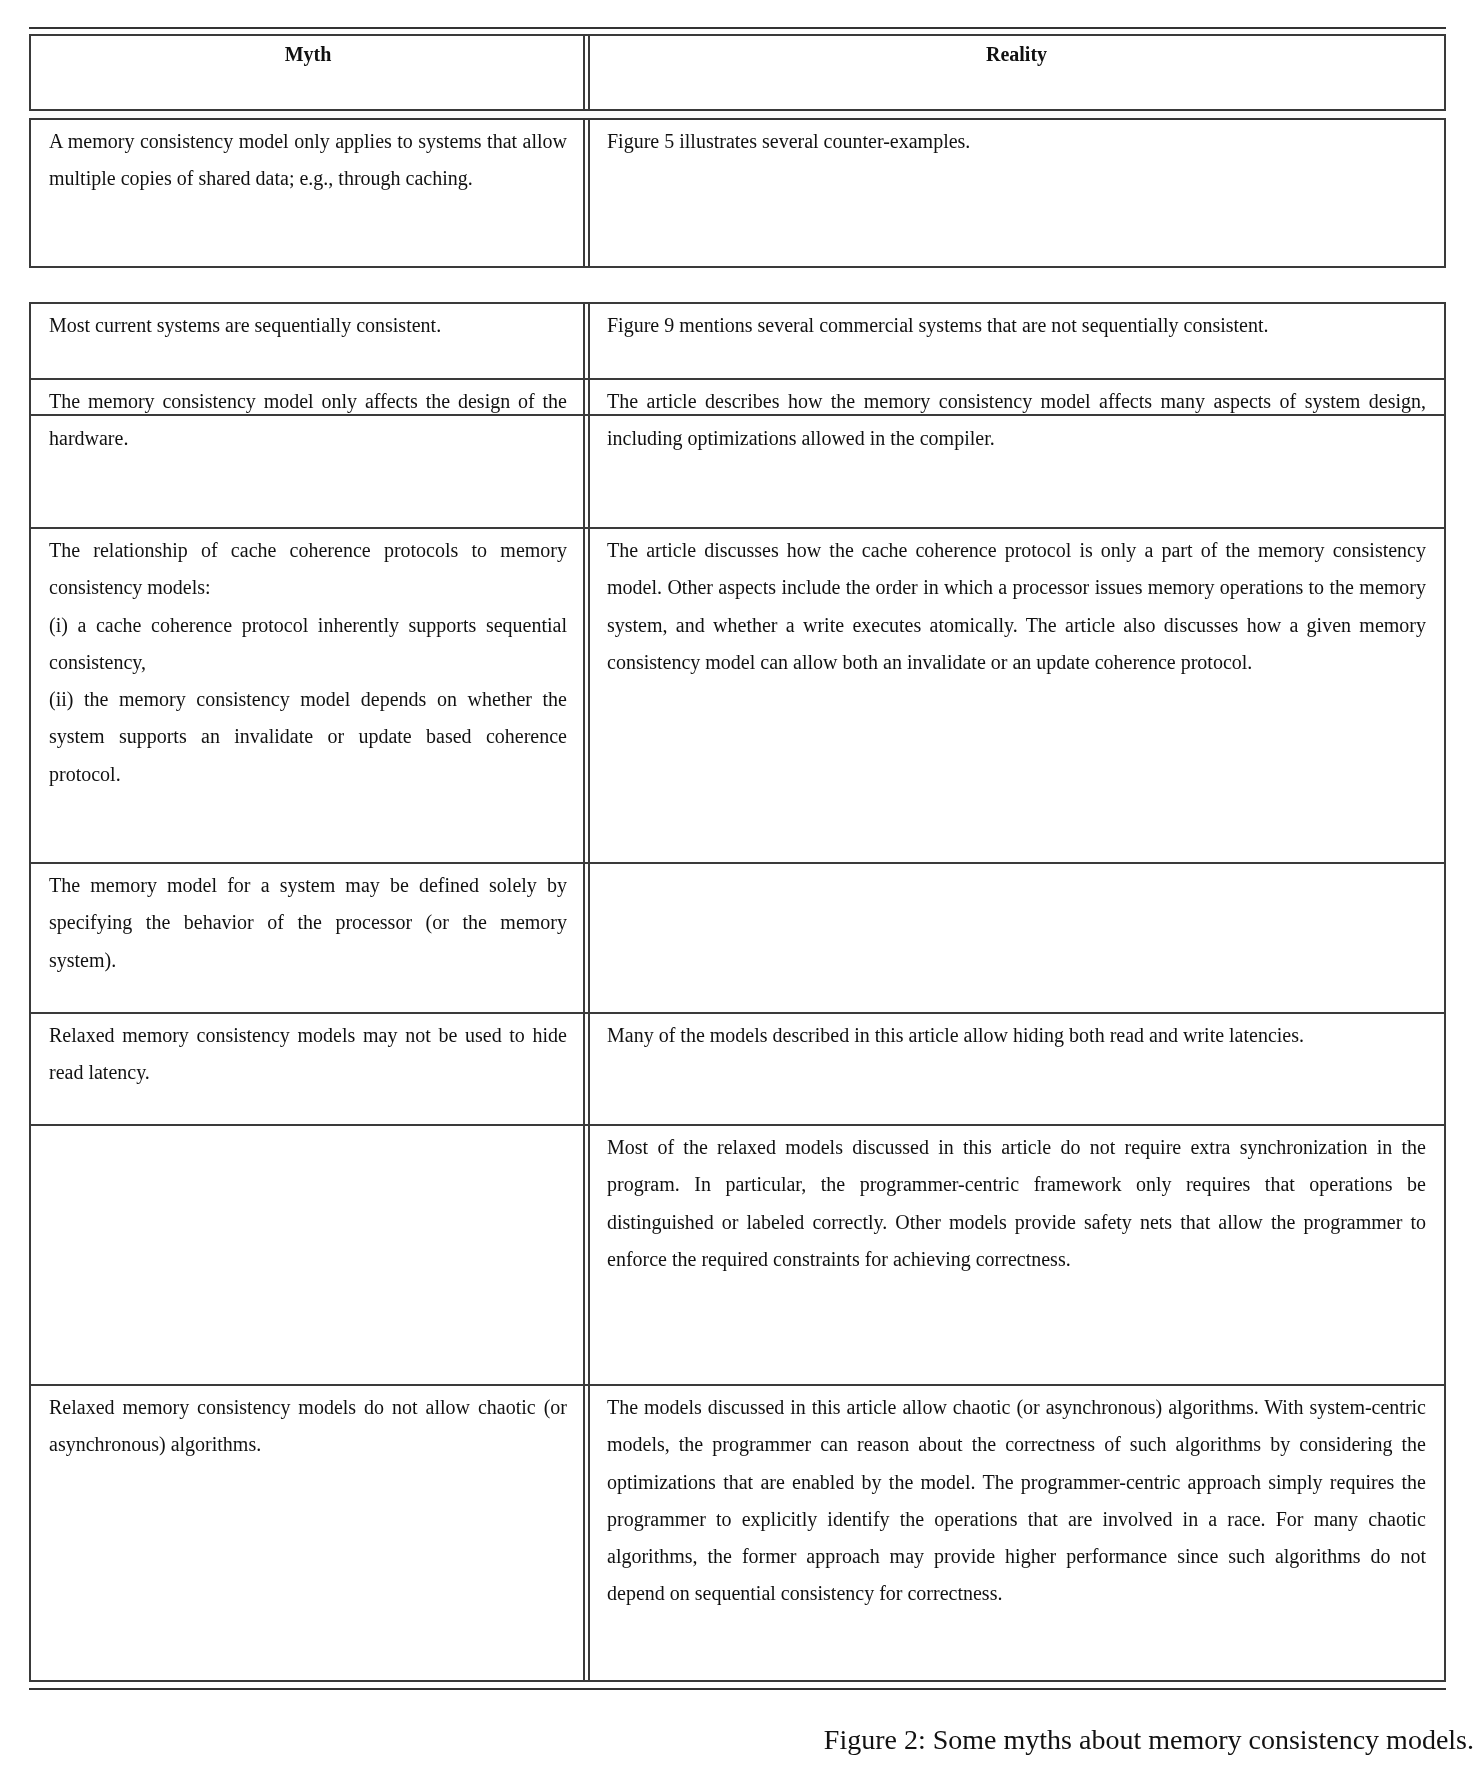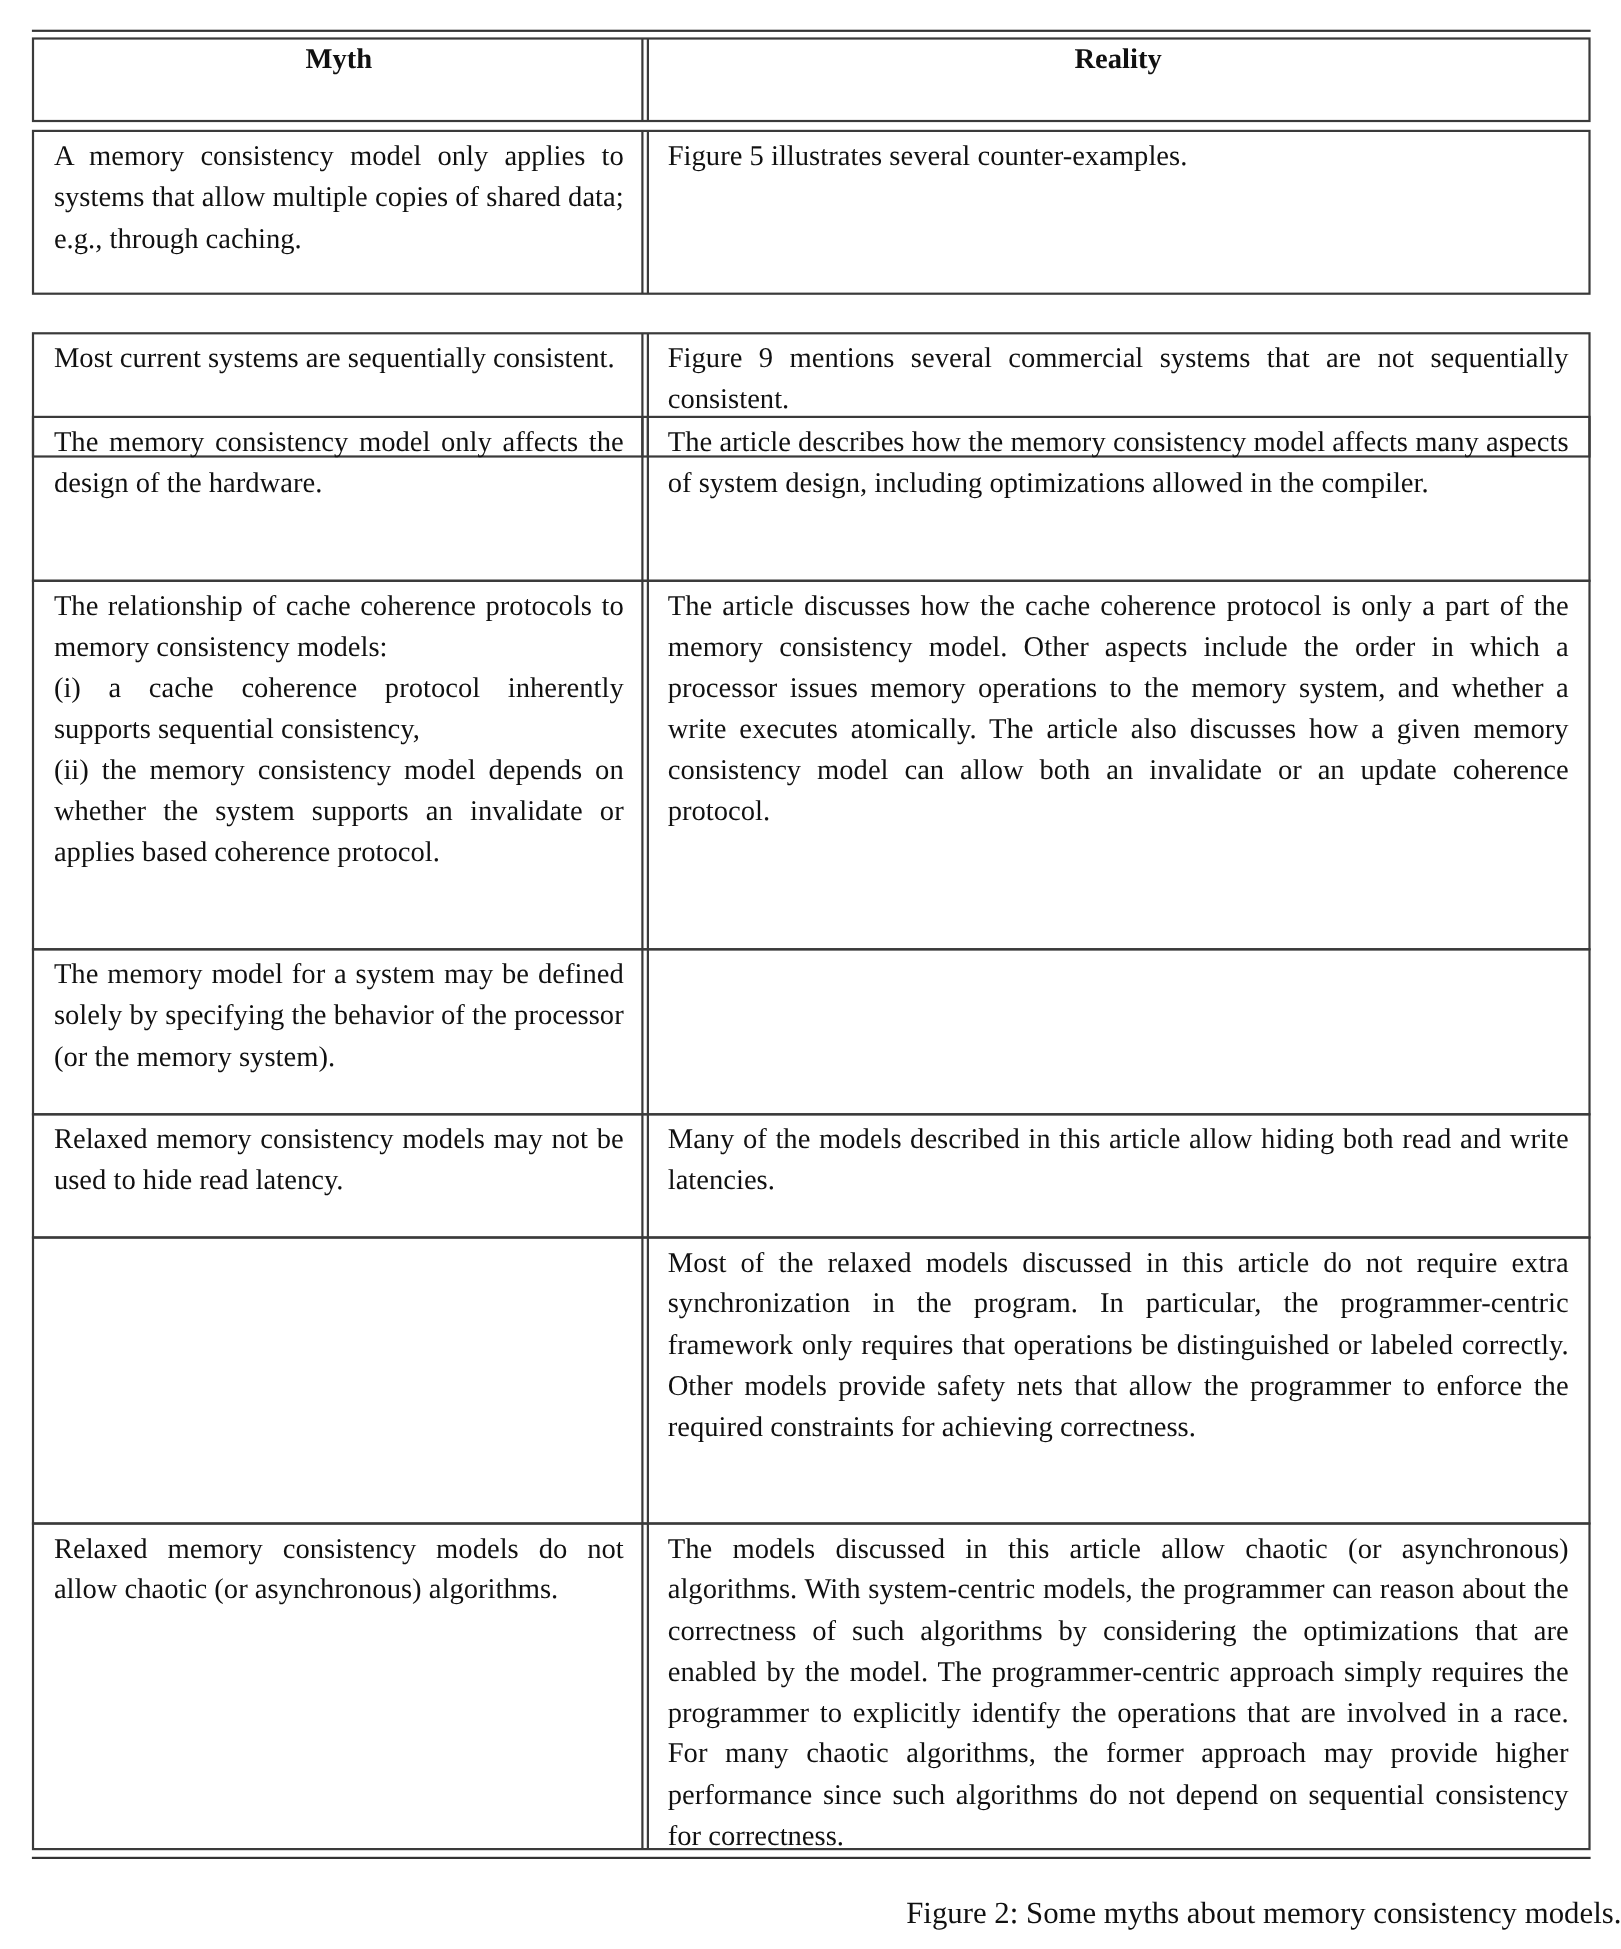--- a/index.html
+++ b/index.html
@@ -13,21 +13,21 @@
   }
   .tbl {
     position: absolute; left: 29px; width: 1417px;
   }
   .row {
     position: absolute; left: 0; width: 1417px; box-sizing: border-box;
     border: 2px solid #3a3a3a;
   }
   .cell {
     position: absolute; top: 0; bottom: 0; box-sizing: border-box;
-    font-size: 26px; line-height: 37.3px;
+    font-size: 20px; line-height: 37.3px;
     text-align: justify; hyphens: manual;
   }
   .cell.left { left: 0; width: 554px; padding: 3px 18px 0 18px; }
   .cell.right { left: 560px; right: 0; padding: 3px 18px 0 16px; border-radius: 15px; }
   .vdiv {
     position: absolute; top: -1px; bottom: -1px; width: 7px; left: 552px;
     border-left: 2px solid #3a3a3a; border-right: 2px solid #3a3a3a;
     box-sizing: border-box;
   }
   .hdr .cell { text-align: center; font-weight: bold; padding-top: 0; line-height: 36px; }
@@ -65,21 +65,21 @@
     <div class="row" style="top:378px; height:151px;">
       <div class="cell left">The memory consistency model only affects the design of the hardware.</div>
       <div class="vdiv"></div>
       <div class="cell right">The article describes how the memory consistency model affects many aspects of system design, including optimizations allowed in the compiler.</div>
     </div>
 
     <div class="row" style="top:527px; height:337px;">
       <div class="cell left">
         <div style="text-align:justify;">The relationship of cache coherence protocols to memory consistency models:</div>
         <div style="text-align:justify;">(i) a cache coherence protocol inherently supports sequential consistency,</div>
-        <div style="text-align:justify;">(ii) the memory consistency model depends on whether the system supports an invalidate or applies based coherence protocol.</div>
+        <div style="text-align:justify;">(ii) the memory consistency model depends on whether the system supports an invalidate or update based coherence protocol.</div>
       </div>
       <div class="vdiv"></div>
       <div class="cell right">The article discusses how the cache coherence protocol is only a part of the memory consistency model.  Other aspects include the order in which a processor issues memory operations to the memory system, and whether a write executes atomically.  The article also discusses how a given memory consistency model can allow both an invalidate or an update coherence protocol.</div>
     </div>
 
     <div class="row" style="top:862px; height:152px;">
       <div class="cell left">The memory model for a system may be defined solely by specifying the behavior of the processor (or the memory system).</div>
       <div class="vdiv"></div>
     </div>
 

